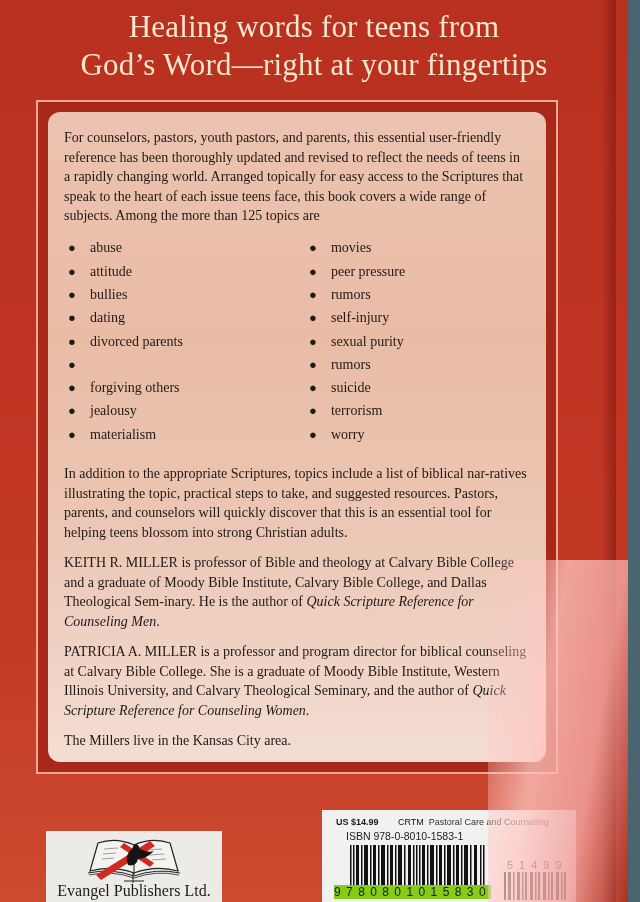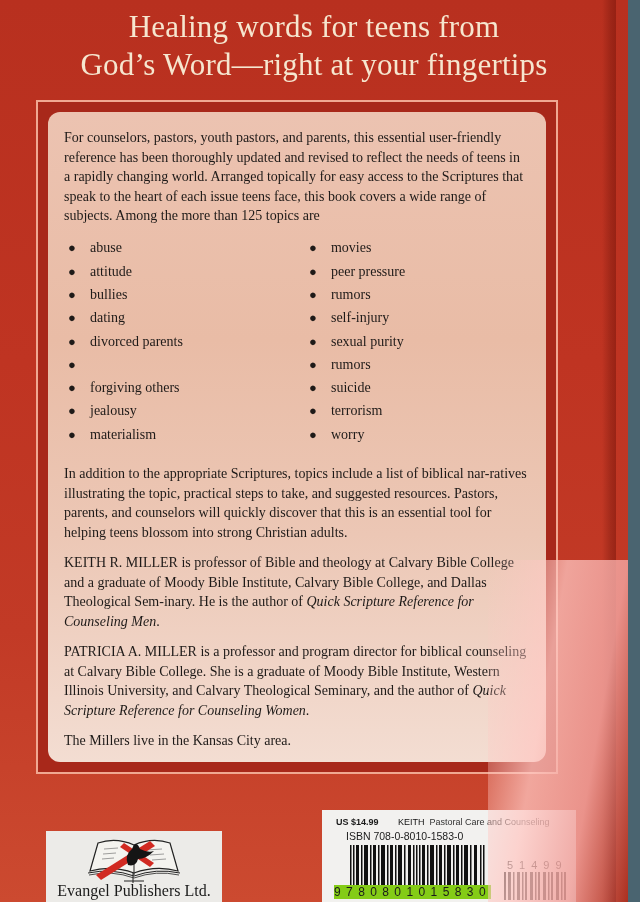--- a/index.html
+++ b/index.html
@@ -208,22 +208,22 @@
       </g>
       <path d="M12 40 L66 6 L71 11 L17 45 Z" fill="#d12a22"></path>
       <path d="M40 8 L70 28 L66 32 L36 12 Z" fill="#d12a22"></path>
       <path d="M44 30 Q40 20 48 14 Q52 4 56 14 Q64 18 70 16 Q62 24 54 24 Q52 32 44 30 Z" fill="#151515"></path>
     </svg>
     <div class="publisher-name">Evangel Publishers Ltd.</div>
   </div>
 
   <div class="barcode-box">
     <div class="price">US $14.99</div>
-    <div class="category"><span class="code">KEITH</span>&nbsp;&nbsp;<span>Pastoral Care and Counseling</span></div>
-    <div class="isbn">ISBN 708-0-8010-1583-0</div>
+    <div class="category"><span class="code">CRTM</span>&nbsp;&nbsp;<span>Pastoral Care and Counseling</span></div>
+    <div class="isbn">ISBN 978-0-8010-1583-1</div>
     <svg class="bars" width="136" height="52" viewBox="0 0 136 52">
       <g fill="#111">
         <rect x="0" y="0" width="1.5" height="52"></rect>
           <rect x="3" y="0" width="1.5" height="52"></rect>
         <rect x="6" y="0" width="3" height="40"></rect>
           <rect x="11" y="0" width="1.5" height="40"></rect>
           <rect x="14" y="0" width="4" height="40"></rect>
         <rect x="20" y="0" width="1.5" height="40"></rect>
           <rect x="23" y="0" width="3" height="40"></rect>
           <rect x="28" y="0" width="1.5" height="40"></rect>

